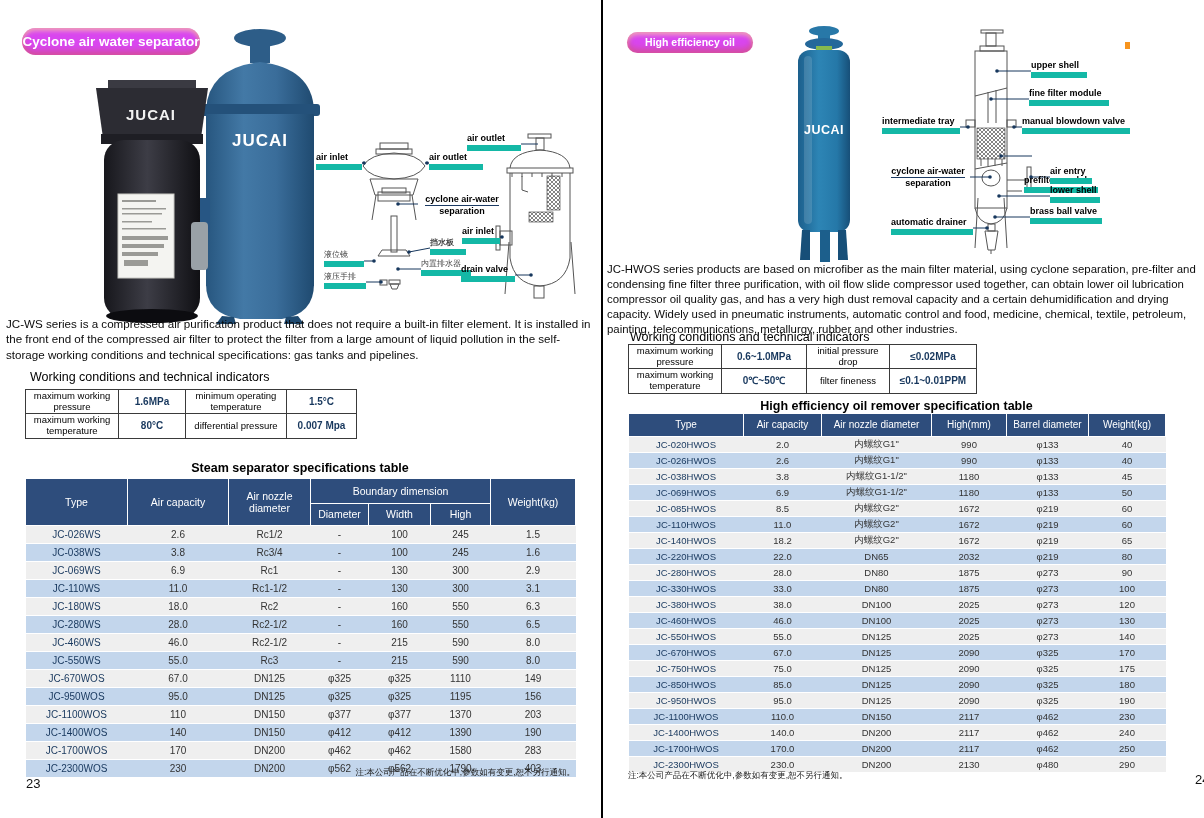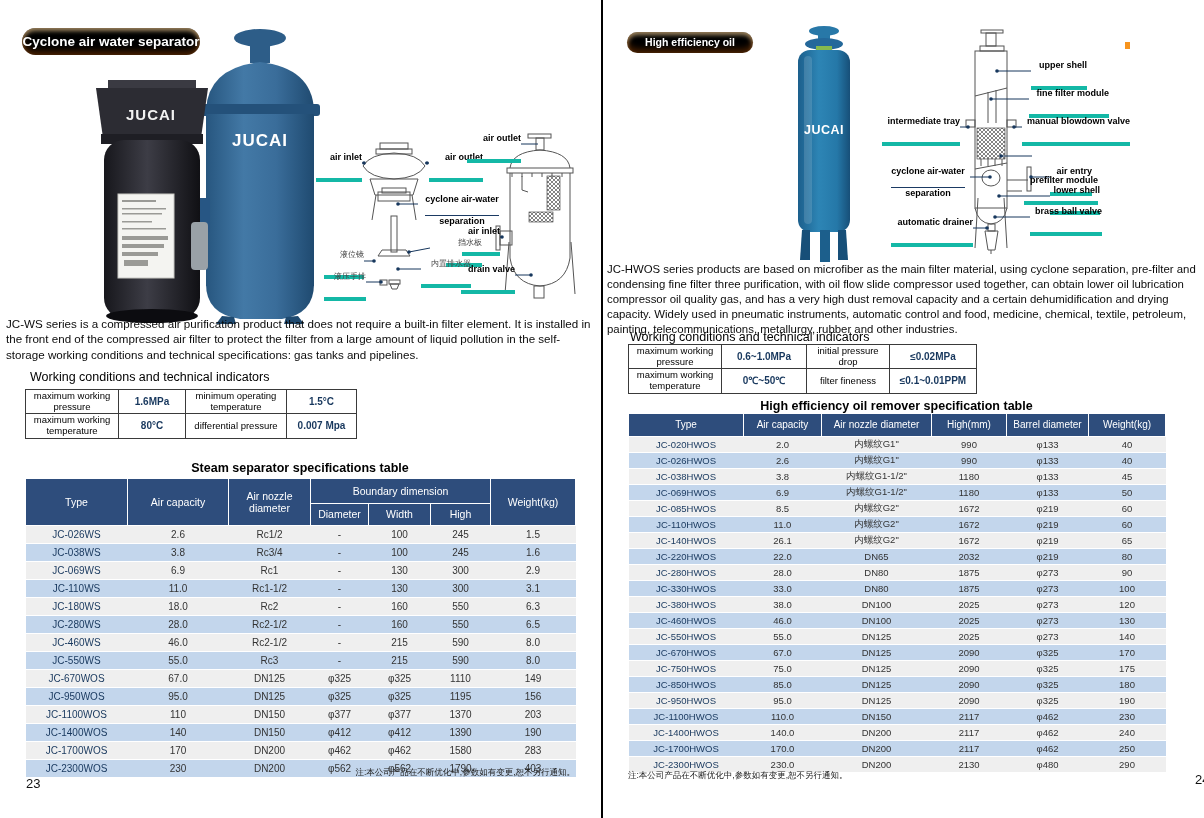--- a/index.html
+++ b/index.html
@@ -2,21 +2,21 @@
 <html><head>
 <meta charset="utf-8">
 <style>
   html,body{margin:0;padding:0;background:#fff;}
   #stage{position:relative;width:1204px;height:818px;background:#ffffff;overflow:hidden;
          font-family:"Liberation Sans",sans-serif;color:#111;}
   .abs{position:absolute;}
   .divider{position:absolute;left:601px;top:0;width:2px;height:818px;background:#000;}
 
   
-  .pill{position:absolute;background:#000000;color:#fff;font-weight:bold;text-align:center;
+  .pill{position:absolute;background:#d946ef;color:#fff;font-weight:bold;text-align:center;
         border-radius:16px;box-shadow:inset 0 -4px 6px rgba(200,90,0,.35), inset 0 3px 4px rgba(255,220,160,.6);}
   .pill-left{left:22px;top:28px;width:178px;height:27px;line-height:27px;font-size:13.5px;}
   .pill-right{left:627px;top:32px;width:126px;height:21px;line-height:21px;font-size:10.5px;}
 
   
   .desc{position:absolute;font-size:11.6px;line-height:1.32;color:#0b0b0b;}
   .desc-left{left:6px;top:316px;width:592px;}
   .desc-right{left:607px;top:262px;width:596px;font-size:11.4px;}
   .sec-heading{position:absolute;font-weight:normal;font-size:12.5px;color:#000;}
   .sec-heading-left{left:30px;top:370px;}
@@ -56,25 +56,25 @@
   .note-left{left:330px;top:767px;width:245px;text-align:right;}
   .note-right{left:628px;top:770px;width:300px;text-align:left;}
   .pageno{position:absolute;font-size:13px;color:#111;}
   .pageno-left{left:26px;top:776px;}
   .pageno-right{left:1167px;top:772px;padding-left:28px;}
 
   
   .diagram{position:absolute;}
   .dg-left{left:310px;top:128px;width:295px;height:180px;}
   .dg-right{left:878px;top:28px;width:326px;height:226px;}
-  .dlabel{position:absolute;font-size:9px;font-weight:bold;color:#000;text-align:right;
-          line-height:11px;height:11px;border-bottom:4px solid #14b8a6;padding-bottom:15px;white-space:nowrap;}
+  .dlabel{position:absolute;font-size:9px;font-weight:bold;color:#000;text-align:left;
+          line-height:11px;height:11px;border-bottom:6px solid #14b8a6;padding-bottom:1px;white-space:nowrap;}
   .dlabel.cn{font-size:8px;font-weight:normal;color:#444;}
   .dlabel2{position:absolute;font-size:9px;font-weight:bold;color:#000;text-align:center;line-height:10px;white-space:nowrap;}
-  .dlabel2 .l1{display:inline-block;border-bottom:1px solid #1b3a63;padding-bottom:11px;}
+  .dlabel2 .l1{display:inline-block;border-bottom:1px solid #1b3a63;padding-bottom:1px;}
   .dlabel2 .l2{display:block;}
   .osq{position:absolute;width:5px;height:7px;background:#f7941e;}
 
   svg{display:block;}
   .ln{stroke:#555;stroke-width:1;fill:none;}
   .lead{stroke:#17375d;stroke-width:1;}
   .dot{fill:#17375d;}
 </style>
 </head>
 <body>
@@ -213,21 +213,21 @@
           <circle class="dot" cx="221" cy="147" r="1.8"></circle>
       </g>
     </svg>
     <div class="dlabel" style="left:6px;top:24px;width:46px;">air inlet</div>
     <div class="dlabel" style="left:119px;top:24px;width:54px;">air outlet</div>
     <div class="dlabel" style="left:157px;top:5px;width:54px;">air outlet</div>
     <div class="dlabel2" style="left:108px;top:66px;width:88px;">
       <span class="l1">cyclone air-water</span>
       <span class="l2">separation</span>
     </div>
-    <div class="dlabel cn" style="left:136px;top:109px;width:36px;">挡水板</div>
+    <div class="dlabel cn" style="left:120px;top:109px;width:36px;font-weight:bold;">挡水板</div>
     <div class="dlabel cn" style="left:14px;top:121px;width:40px;">液位镜</div>
     <div class="dlabel cn" style="left:111px;top:130px;width:50px;">内置排水器</div>
     <div class="dlabel cn" style="left:14px;top:143px;width:42px;">液压手排</div>
     <div class="dlabel" style="left:152px;top:98px;width:38px;">air inlet</div>
     <div class="dlabel" style="left:151px;top:136px;width:54px;">drain valve</div>
   </div>
 
   <div class="desc desc-left">JC-WS series is a compressed air purification product that does not require a built-in filter element. It is installed in the front end of the compressed air filter to protect the filter from a large amount of liquid pollution in the self-storage working conditions and technical specifications: gas tanks and pipelines.</div>
   <div class="sec-heading sec-heading-left">Working conditions and technical indicators</div>
 
@@ -589,21 +589,21 @@
         <tr>
           <td>JC-110HWOS</td>
           <td>11.0</td>
           <td>内螺纹G2"</td>
           <td>1672</td>
           <td>φ219</td>
           <td>60</td>
         </tr>
         <tr>
           <td>JC-140HWOS</td>
-          <td>26.1</td>
+          <td>18.2</td>
           <td>内螺纹G2"</td>
           <td>1672</td>
           <td>φ219</td>
           <td>65</td>
         </tr>
         <tr>
           <td>JC-220HWOS</td>
           <td>22.0</td>
           <td>DN65</td>
           <td>2032</td>

